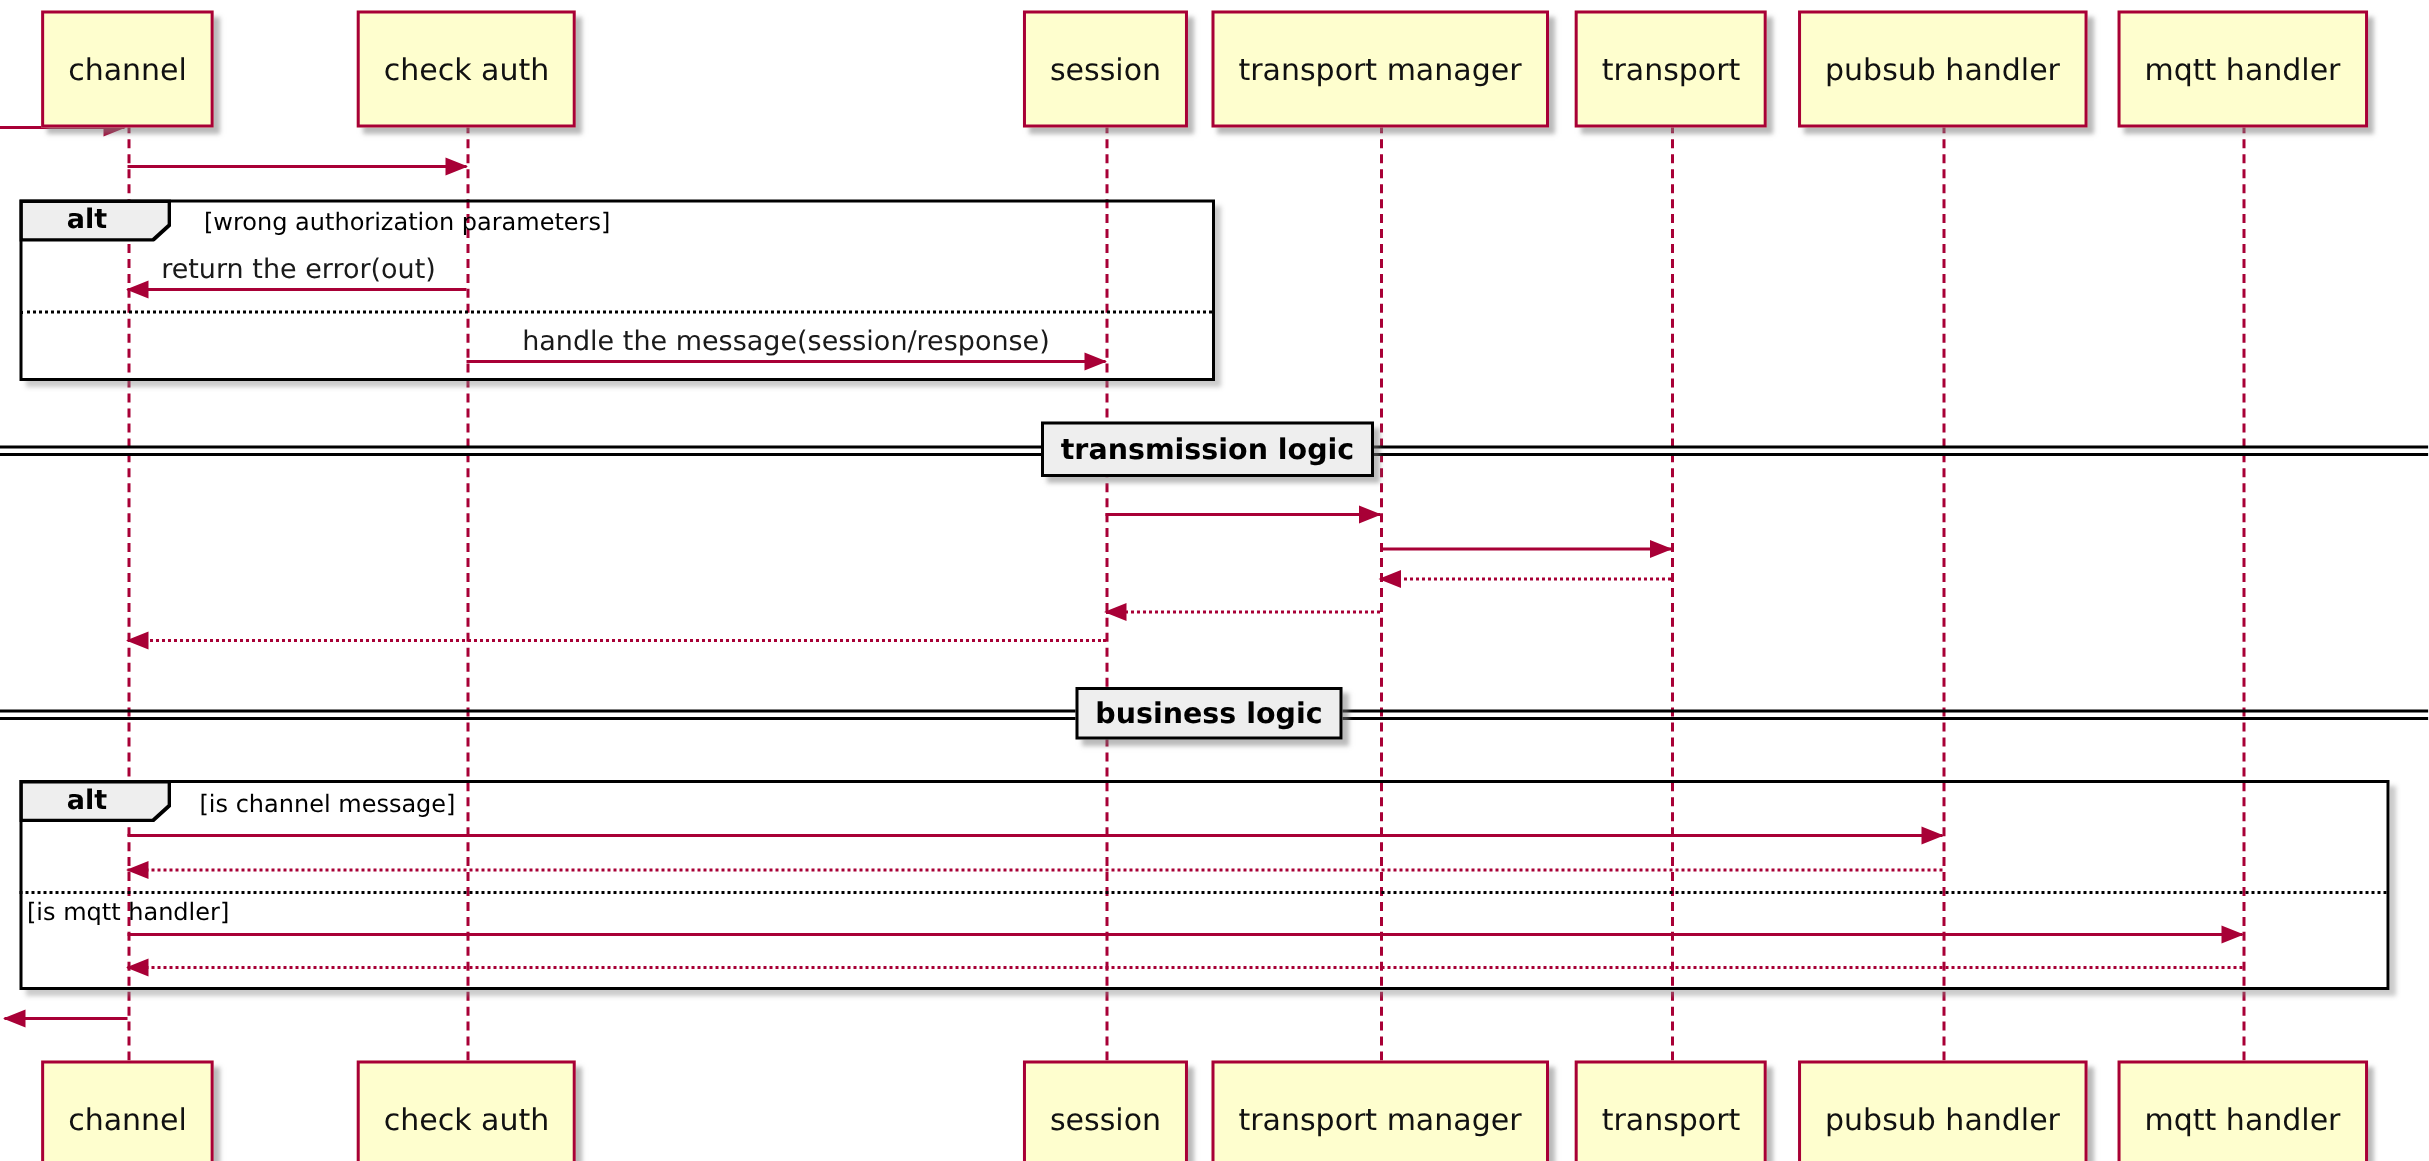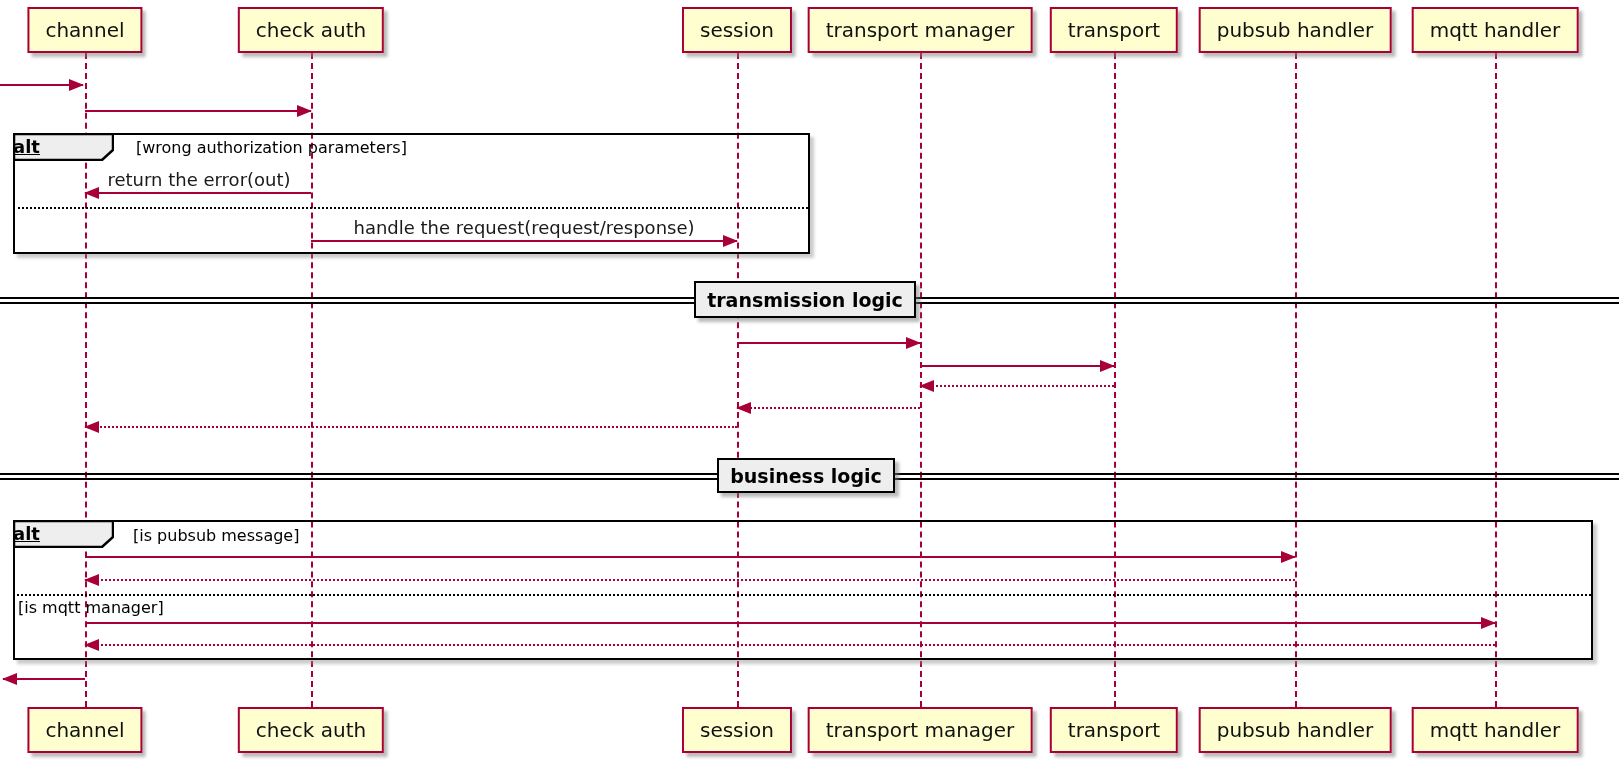--- a/index.html
+++ b/index.html
@@ -3,38 +3,38 @@
 <meta charset="utf-8">
 <style>
   html,body{margin:0;padding:0;background:#ffffff;}
   body{font-family:"DejaVu Sans","Liberation Sans",sans-serif;color:#000;}
   .canvas{position:relative;width:1619px;height:774px;background:#fff;overflow:hidden;}
 
   
   .lifeline{position:absolute;top:53px;height:654px;width:0;border-left:2px dashed #a80036;z-index:1;}
 
   
-  .pbox{position:absolute;height:42px;line-height:42px;padding:0 16px;background:#fefece;
+  .pbox{position:absolute;height:42px;line-height:42px;padding:16px 16px;background:#fefece;
         border:2.5px solid #a80036;font-size:20px;white-space:nowrap;text-align:center;
         transform:translateX(-50%);box-shadow:4px 4px 3px rgba(130,130,130,.55);z-index:6;color:#111;}
   .pbox.top{top:7px;}
   .pbox.bottom{top:707px;}
 
   
   .section-line{position:absolute;left:0;width:1619px;height:2px;background:#000;z-index:1;}
   .divider-label{position:absolute;background:#eee;border:2.5px solid #000;font-weight:bold;
         font-size:19px;display:flex;align-items:center;justify-content:center;white-space:nowrap;
         box-shadow:4px 4px 3px rgba(120,120,120,.5);z-index:5;}
 
   
   .frame{position:absolute;border:2.5px solid #000;box-shadow:4px 4px 3px rgba(140,140,140,.45);
          z-index:4;pointer-events:none;}
   .frame-divider{position:absolute;height:0;border-top:2px dotted #000;z-index:4;}
   .alt-tab{position:absolute;z-index:5;}
-  .alt-operator{position:absolute;font-weight:bold;font-size:18px;text-align:left;z-index:6;text-decoration:underline;}
+  .alt-operator{position:absolute;font-weight:bold;font-size:18px;text-align:center;z-index:6;}
   .guard{position:absolute;font-weight:normal;font-size:16px;white-space:nowrap;z-index:5;}
 
   
   .msg{position:absolute;height:0;z-index:2;}
   .shaft{position:absolute;left:0;right:0;top:-1px;border-top:2px solid #a80036;}
   .msg.dotted .shaft{border-top:2px dotted #a80036;}
   .head{position:absolute;width:0;height:0;top:-6px;border-top:6px solid transparent;border-bottom:6px solid transparent;}
   .head.right{right:-1px;border-left:15px solid #a80036;}
   .head.left{left:-1px;border-right:15px solid #a80036;}
   .msg-label{position:absolute;font-size:18px;text-align:center;white-space:nowrap;z-index:3;color:#1a1a1a;}
@@ -65,21 +65,21 @@
       <div class="shaft"></div>
       <div class="head right"></div>
     </div>
 
   <div class="msg-label" style="left:86px;top:169px;width:226px">return the error(out)</div>
   <div class="msg" style="left:85px;top:193px;width:226px">
       <div class="shaft"></div>
       <div class="head left"></div>
     </div>
 
-  <div class="msg-label" style="left:311px;top:217px;width:426px">handle the request(request/response)</div>
+  <div class="msg-label" style="left:311px;top:217px;width:426px">handle the message(session/response)</div>
   <div class="msg" style="left:311px;top:241px;width:426px">
       <div class="shaft"></div>
       <div class="head right"></div>
     </div>
 
   <div class="msg" style="left:737px;top:343px;width:183px">
       <div class="shaft"></div>
       <div class="head right"></div>
     </div>
   <div class="msg" style="left:920px;top:366px;width:194px">
@@ -132,22 +132,22 @@
   <div class="divider-label" style="left:694px;top:281px;width:218px;height:33px">transmission logic</div>
 
   <div class="divider-label" style="left:717px;top:458px;width:174px;height:31px">business logic</div>
 
   <div class="frame" style="left:13px;top:520px;width:1576px;height:136px"></div>
   <div class="frame-divider" style="left:13px;top:594px;width:1578px"></div>
   <svg class="alt-tab" style="left:13px;top:520px" width="101" height="28" viewBox="0 0 101 28">
     <polygon points="1,1 100,1 100,17 89,27 1,27" fill="#eeeeee" stroke="#000000" stroke-width="2.5"></polygon>
   </svg>
   <div class="alt-operator" style="left:13px;top:523px;width:90px">alt</div>
-  <div class="guard" style="left:133px;top:526px">[is pubsub message]</div>
-  <div class="guard" style="left:18px;top:598px">[is mqtt manager]</div>
+  <div class="guard" style="left:133px;top:526px">[is channel message]</div>
+  <div class="guard" style="left:18px;top:598px">[is mqtt handler]</div>
 
   <div class="pbox top" style="left:85px">channel</div>
   <div class="pbox top" style="left:311px">check auth</div>
   <div class="pbox top" style="left:737px">session</div>
   <div class="pbox top" style="left:920px">transport manager</div>
   <div class="pbox top" style="left:1114px">transport</div>
   <div class="pbox top" style="left:1295px">pubsub handler</div>
   <div class="pbox top" style="left:1495px">mqtt handler</div>
 
   <div class="pbox bottom" style="left:85px">channel</div>

